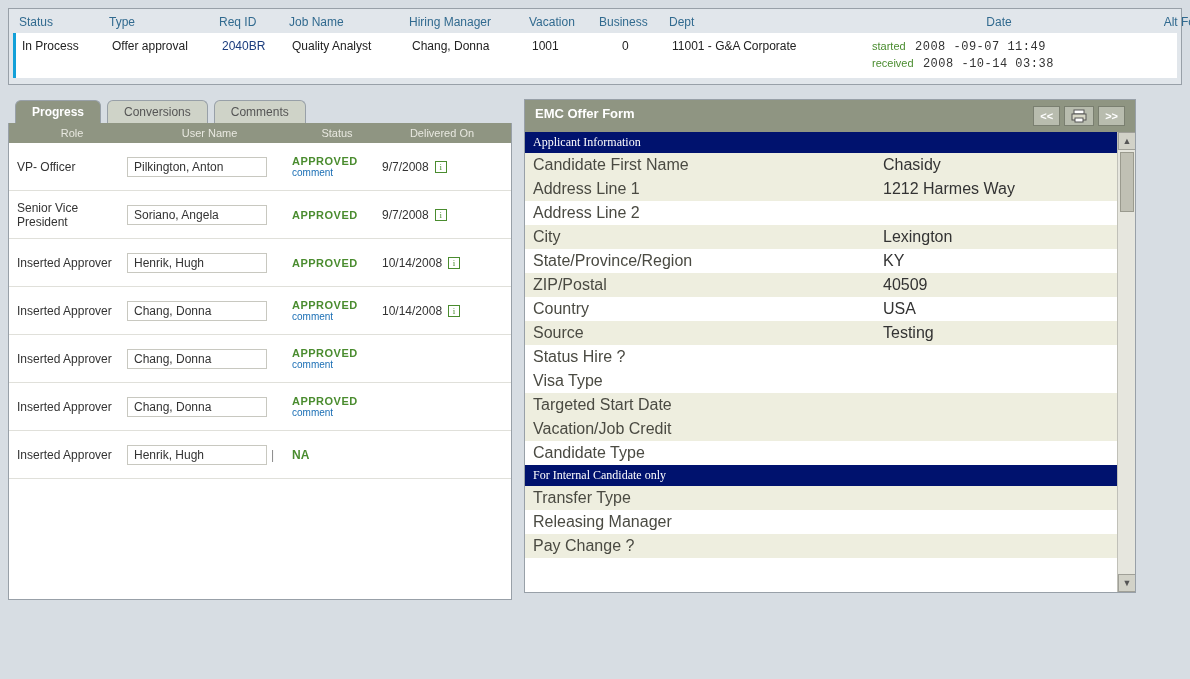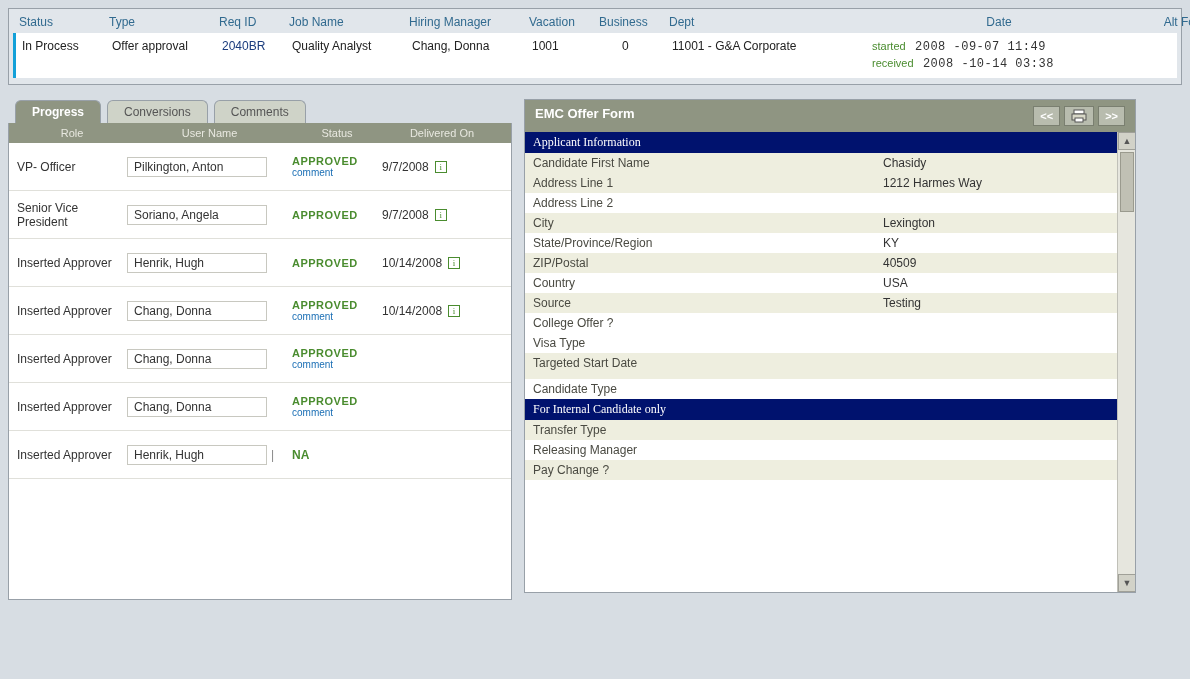--- a/index.html
+++ b/index.html
@@ -178,21 +178,21 @@
     background:#00126e;
     color:#fff;
     font-weight:normal;
     padding:3px 8px;
     font-size:12px;
     font-family:Liberation Serif, serif;
   }
   .form-row {
     display:flex;
     padding:3px 8px;
-    font-size:12px;
+    font-size:16px;
     color:#4a4a42;
   }
   .form-row.odd { background:#eeeedf; }
   .form-row.even{ background:#fff; }
   .f-label { width:350px; flex:none; }
   .f-value { flex:1; color:#333; }
 
 </style>
 </head>
 <body>
@@ -368,32 +368,33 @@
           </div>
           <div class="form-row even">
             <div class="f-label">Country</div>
             <div class="f-value">USA</div>
           </div>
           <div class="form-row odd">
             <div class="f-label">Source</div>
             <div class="f-value">Testing</div>
           </div>
           <div class="form-row even">
-            <div class="f-label">College Offer ?</div>
+            <div class="f-label">Status Hire ?</div>
             <div class="f-value"></div>
           </div>
           <div class="form-row even">
             <div class="f-label">Visa Type</div>
             <div class="f-value"></div>
           </div>
           <div class="form-row odd">
             <div class="f-label">Targeted Start Date</div>
             <div class="f-value"></div>
           </div>
           <div class="form-row odd">
+            <div class="f-label">Vacation/Job Credit</div>
             <div class="f-value"></div>
           </div>
           <div class="form-row even">
             <div class="f-label">Candidate Type</div>
             <div class="f-value"></div>
           </div>
           <div class="section-header">For Internal Candidate only</div>
           <div class="form-row odd">
             <div class="f-label">Transfer Type</div>
             <div class="f-value"></div>

